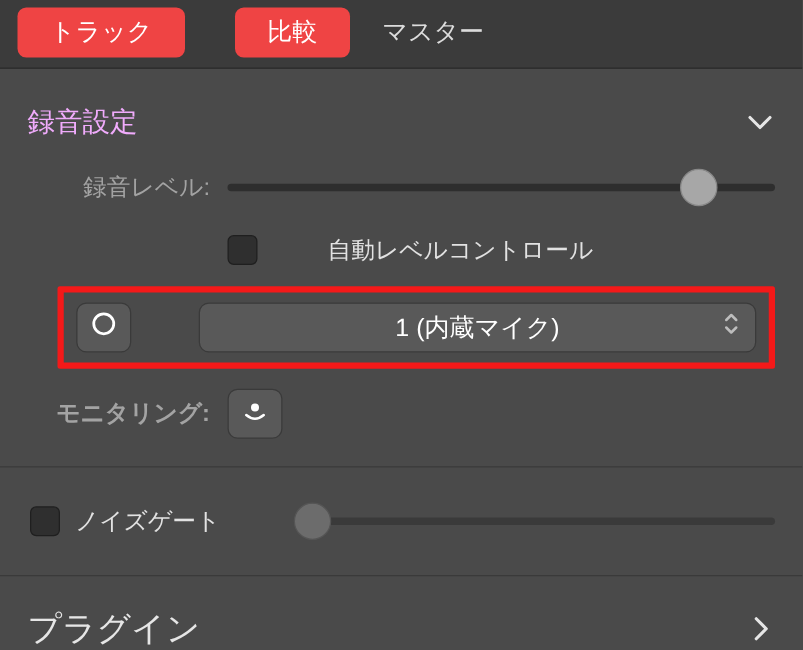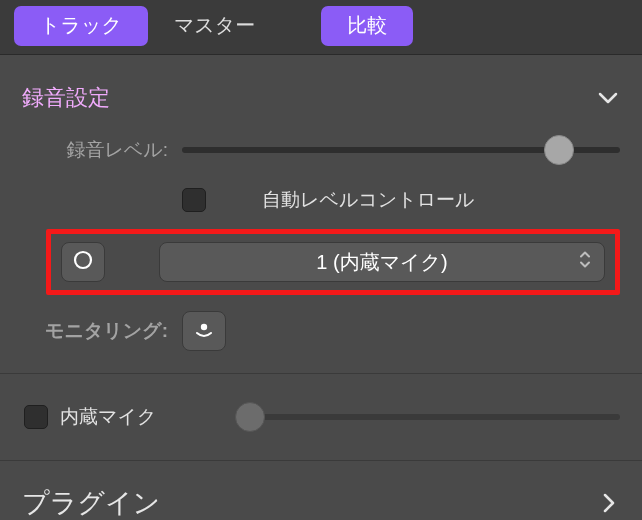--- a/index.html
+++ b/index.html
@@ -1,21 +1,21 @@
 <!DOCTYPE html>
 <html><head>
 <meta charset="utf-8">
 <style>
   * { box-sizing: border-box; margin: 0; padding: 0; }
   html, body { width: 642px; height: 520px; background: #4a4a4a; font-family: -apple-system, "Helvetica Neue", Arial, sans-serif; color: #e6e6e6; font-size: 19px; }
 
   
   .tabbar { display: flex; align-items: center; gap: 0; padding: 6px 14px 8px 14px; background: #3b3b3b; border-bottom: 1px solid #2a2a2a; }
   .tab { padding: 6px 26px 7px 26px; border-radius: 7px; text-align: center; font-size: 20px; cursor: pointer; }
-  .tab.active { background: #8b5cf6; color: #ffffff; }
+  .tab.active { background: #ef4444; color: #ffffff; }
   .tab.inactive { background: transparent; color: #dcdcdc; }
   .tab.compare { margin-left: 40px; }
 
   
   .section { border-bottom: 1px solid #3a3a3a; }
   .sec-head { display: flex; align-items: center; justify-content: space-between; padding: 28px 22px 10px 22px; }
   .sec-title { font-size: 22px; color: #f0abfc; }
   .chev { display: inline-block; }
   .chev svg { display: block; }
 
@@ -46,22 +46,22 @@
   .row.noisegate { padding-top: 26px; padding-bottom: 26px; }
   .row.plugin { padding-top: 24px; padding-bottom: 24px; }
   .row.plugin .spacer { flex: 1; }
 
 </style>
 </head>
 <body>
 
 <div class="tabbar">
   <div class="tab active">トラック</div>
+  <div class="tab active compare">比較</div>
   <div class="tab inactive">マスター</div>
-  <div class="tab active compare">比較</div>
 </div>
 
 <div class="section">
   <div class="sec-head">
     <span class="sec-title">録音設定</span>
     <span class="chev">
       <svg width="24" height="24" viewBox="0 0 24 24">
           <path d="M4 8 L12 16 L20 8" stroke="#e6e6e6" stroke-width="2.5" fill="none" stroke-linecap="round" stroke-linejoin="round"></path>
         </svg>
     </span>
@@ -117,21 +117,21 @@
           </svg>
         </span>
       </div>
     </div>
   </div>
 </div>
 
 <div class="section">
   <div class="row noisegate">
     <span class="chk" style="margin-left:2px;"></span>
-    <span class="chk-label" style="width:150px;">内蔵マイク</span>
+    <span class="chk-label" style="width:150px;">ノイズゲート</span>
     <div class="slider disabled" style="flex:1;margin-left:40px;">
       <div class="slider-track"></div>
       <div class="slider-thumb" id="ng-thumb" style="background: rgb(108, 108, 108); border-color: rgb(85, 85, 85); left: 0%;"></div>
     </div>
   </div>
 </div>
 
 <div class="section" style="border-bottom:none;">
   <div class="row plugin">
     <span style="font-size:27px;">プラグイン</span>

